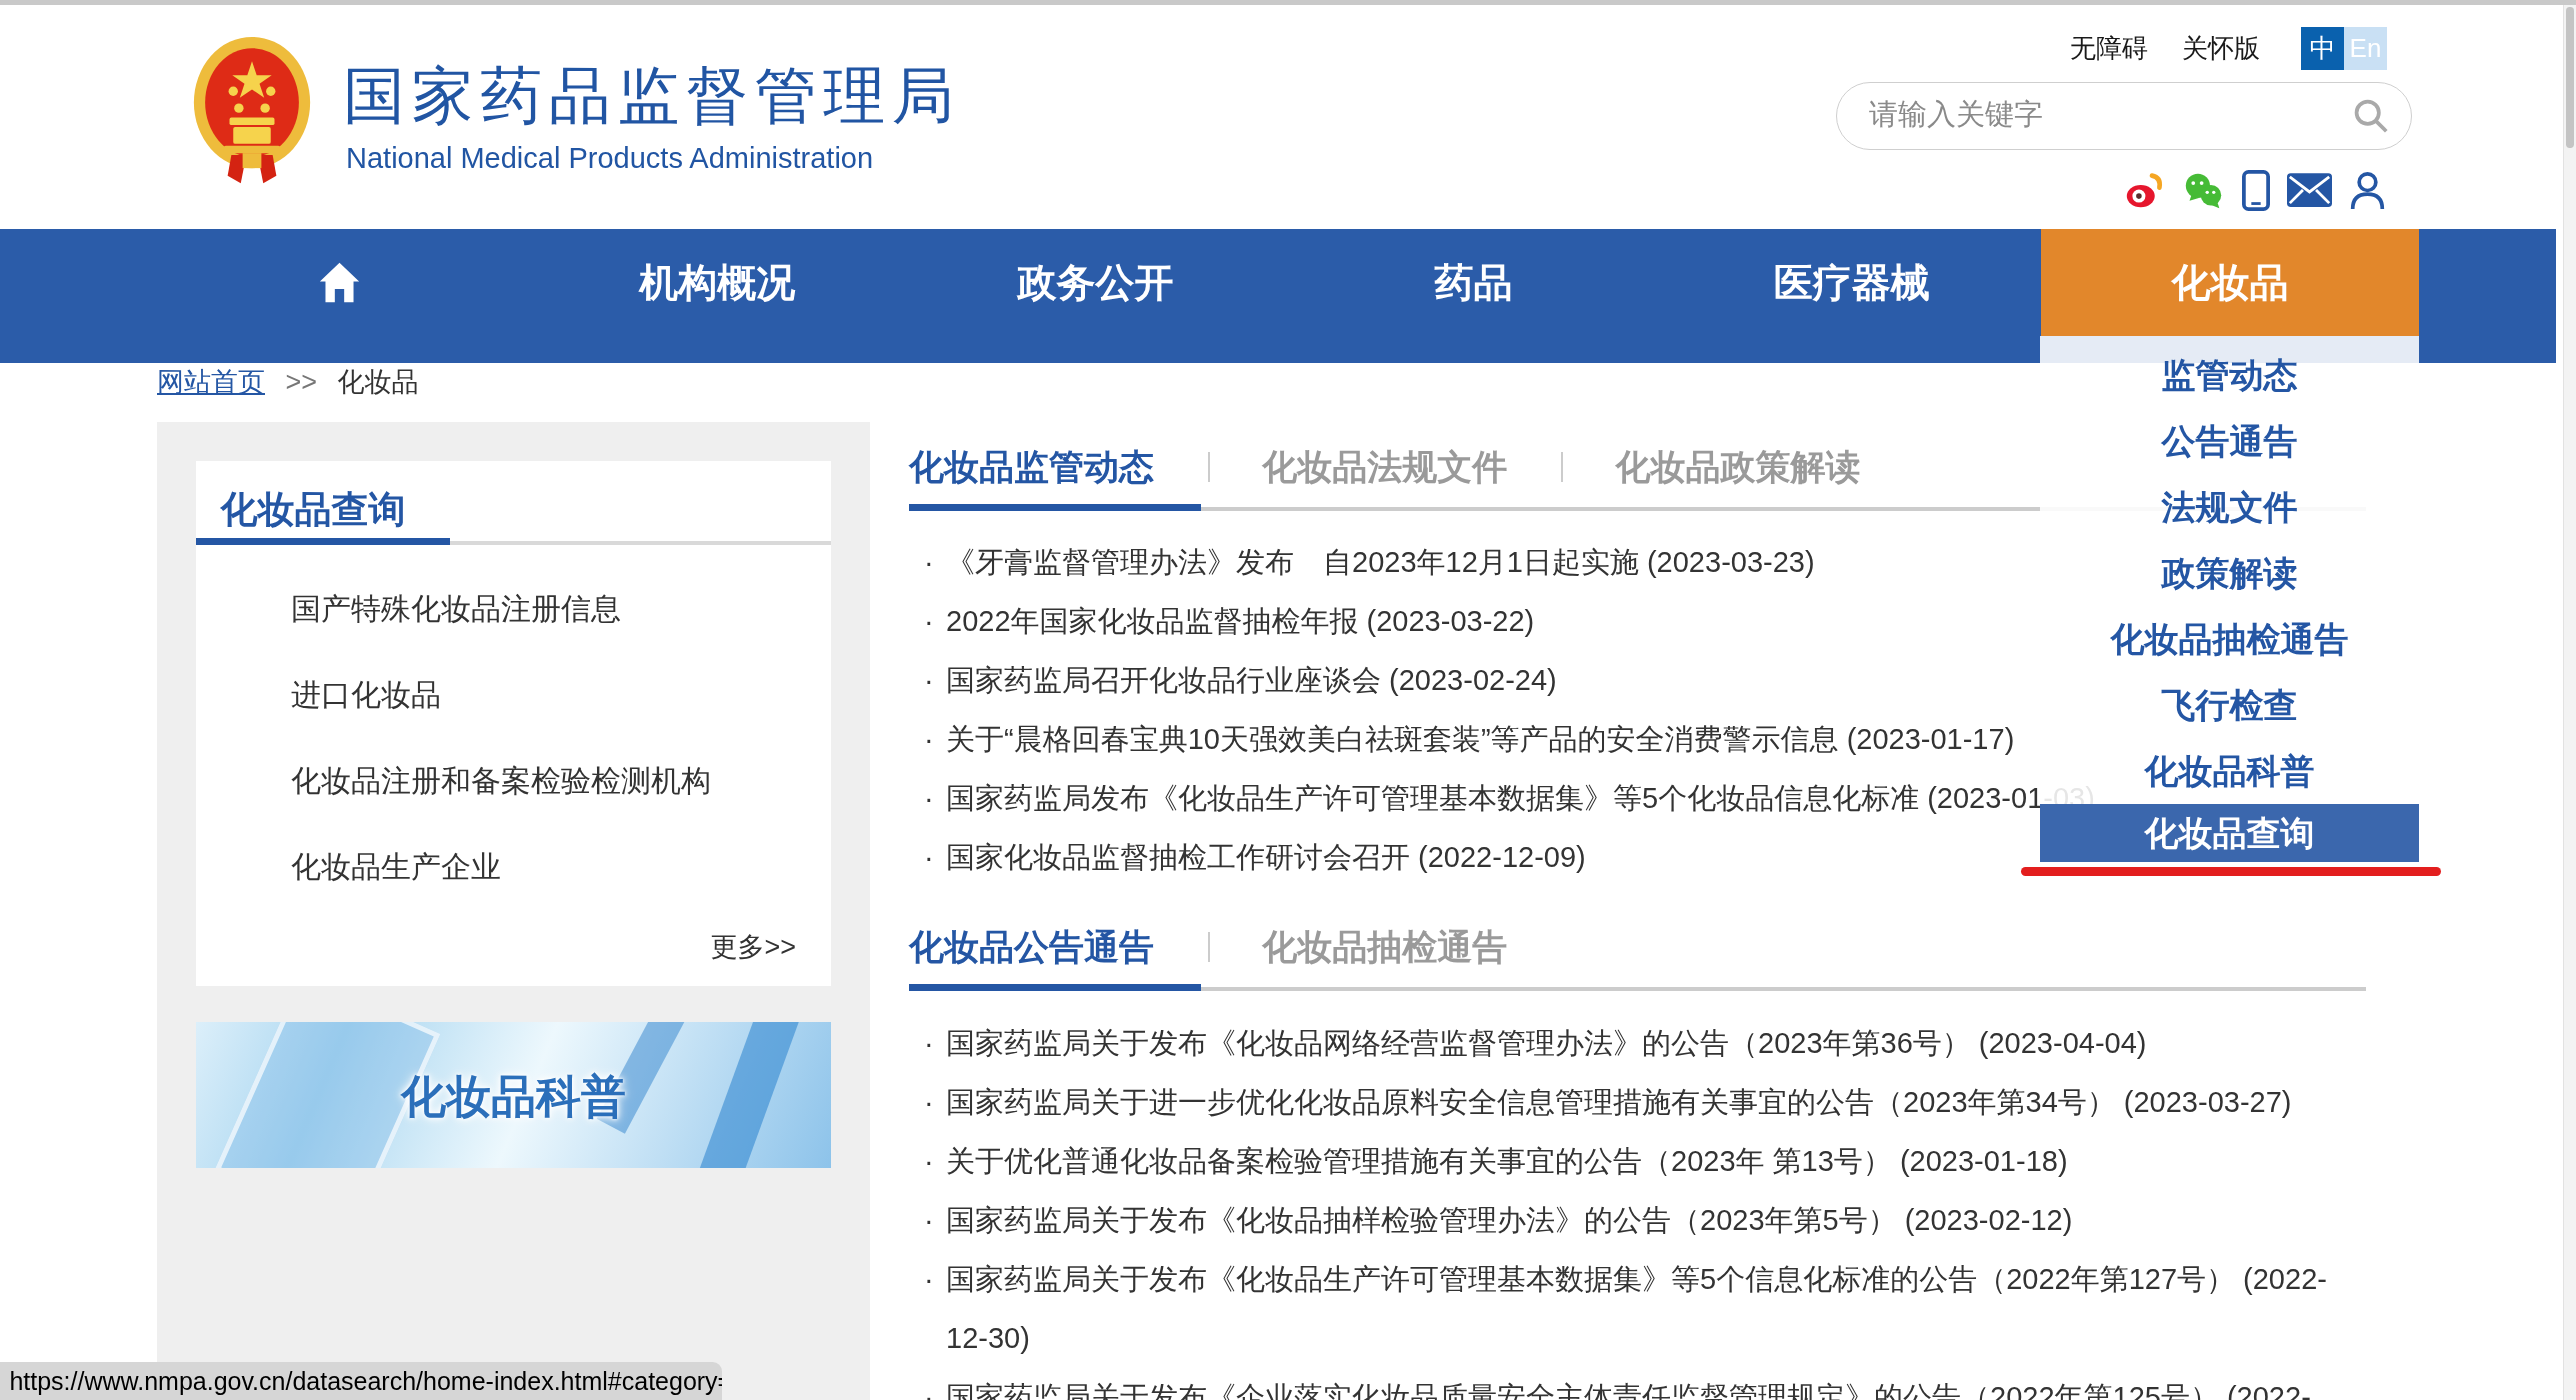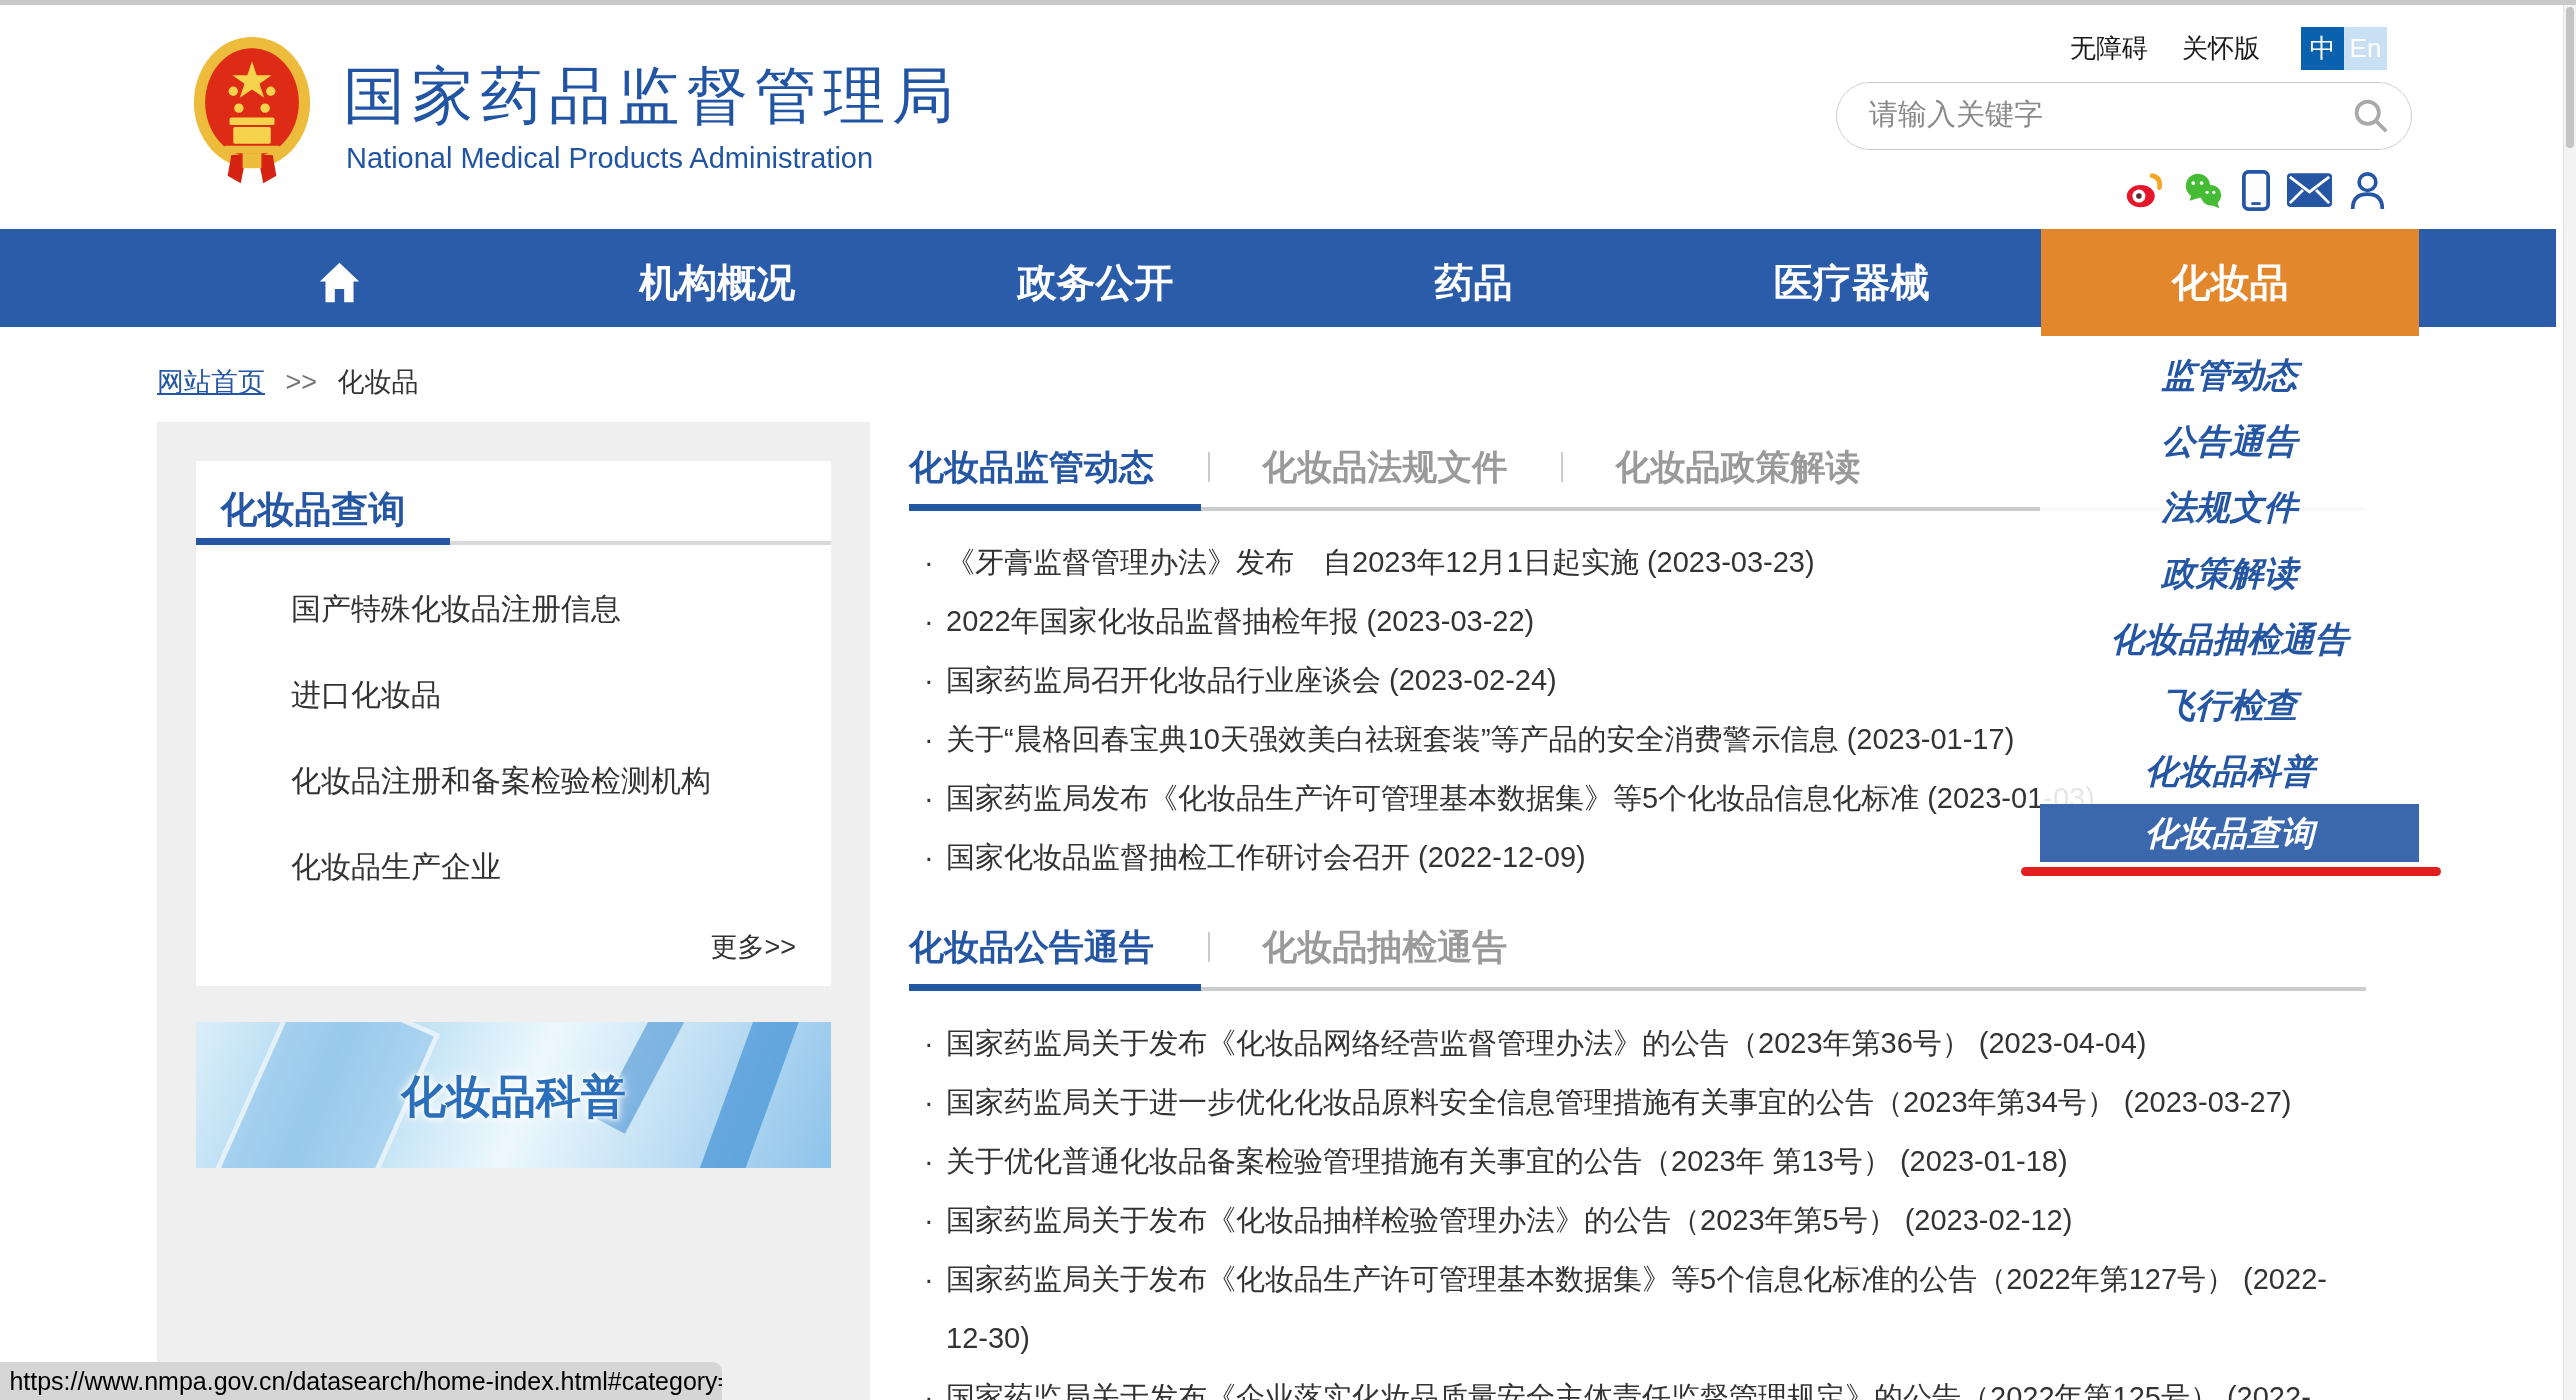--- a/index.html
+++ b/index.html
@@ -23,21 +23,21 @@
   .searchwrap{position:absolute;left:1836px;top:77px;width:574px;height:66px;border:1.9px solid #cfcfcf;
               border-radius:36px;background:#fff;}
   .searchwrap input{position:absolute;left:30px;top:3.7px;width:459px;height:54px;border:none;outline:none;
               font-size:29px;color:#444;background:transparent;font-family:inherit;}
   .searchwrap input::placeholder{color:#8a8a8a;}
   .search-ico{position:absolute;right:20.6px;top:13px;}
   .social{position:absolute;top:165px;right:190px;display:flex;gap:17px;align-items:center;}
   .social svg{display:block;cursor:pointer;}
 
   
-  .nav{position:absolute;left:0;top:229px;width:2556px;height:98px;background:#2b5ca9;}
+  .nav{position:absolute;left:0;top:229px;width:2556px;height:134px;background:#2b5ca9;}
   .nav-inner{position:absolute;left:150px;top:0;width:2269px;height:107px;display:flex;}
   .nav-item{flex:1;display:flex;align-items:center;justify-content:center;color:#fff;
             font-size:39px;font-weight:bold;cursor:pointer;}
   .nav-item.active{background:#e2872b;}
 
   
   .breadcrumb{position:absolute;left:157px;top:364px;font-size:27px;color:#444;}
   .bc-home{color:#2456a4;text-decoration:underline;cursor:pointer;}
   .bc-sep{color:#777;margin:0 13px;}
   .bc-cur{color:#333;}
@@ -73,21 +73,21 @@
   .tabrule{position:relative;height:6.6px;margin-top:11.2px;}
   .tabrule .grey{position:absolute;left:0;bottom:0;width:100%;height:3.7px;background:#ccc;}
   .tabrule .blue{position:absolute;left:0;top:0;width:292px;height:6.6px;background:#2456a4;}
   ul.news{list-style:none;margin:22.5px 0 0;padding:0;}
   ul.news li{position:relative;font-size:29px;color:#333;line-height:59px;padding-left:37px;cursor:pointer;}
   ul.news li::before{content:"·";position:absolute;left:15px;top:0;color:#333;}
   .section2{margin-top:34px;}
 
   
   .dropdown{position:absolute;left:2040px;top:336px;width:379px;background:rgba(255,255,255,0.88);
-            padding-top:5.6px;z-index:6;font-style:italic;}
+            padding-top:5.6px;z-index:6;}
   .dd-item{font-size:34px;font-weight:bold;color:#2456a4;text-align:center;line-height:66px;cursor:pointer;}
   .dd-item.active{background:#3b67ad;color:#fff;line-height:58px;height:58px;}
   .dd-redline{position:relative;left:-19px;width:420px;height:8.4px;background:#e31e1e;border-radius:4.7px;
             margin-top:5.6px;}
 
   
   .scrollbar{position:absolute;right:0;top:4.7px;width:12.2px;height:1396px;background:#f3f3f3;
              border-left:0.9px solid #e2e2e2;z-index:9;}
   .scroll-thumb{position:absolute;left:1.9px;top:1.9px;width:8.4px;height:141px;background:#c4c4c4;border-radius:3.7px;}
 

